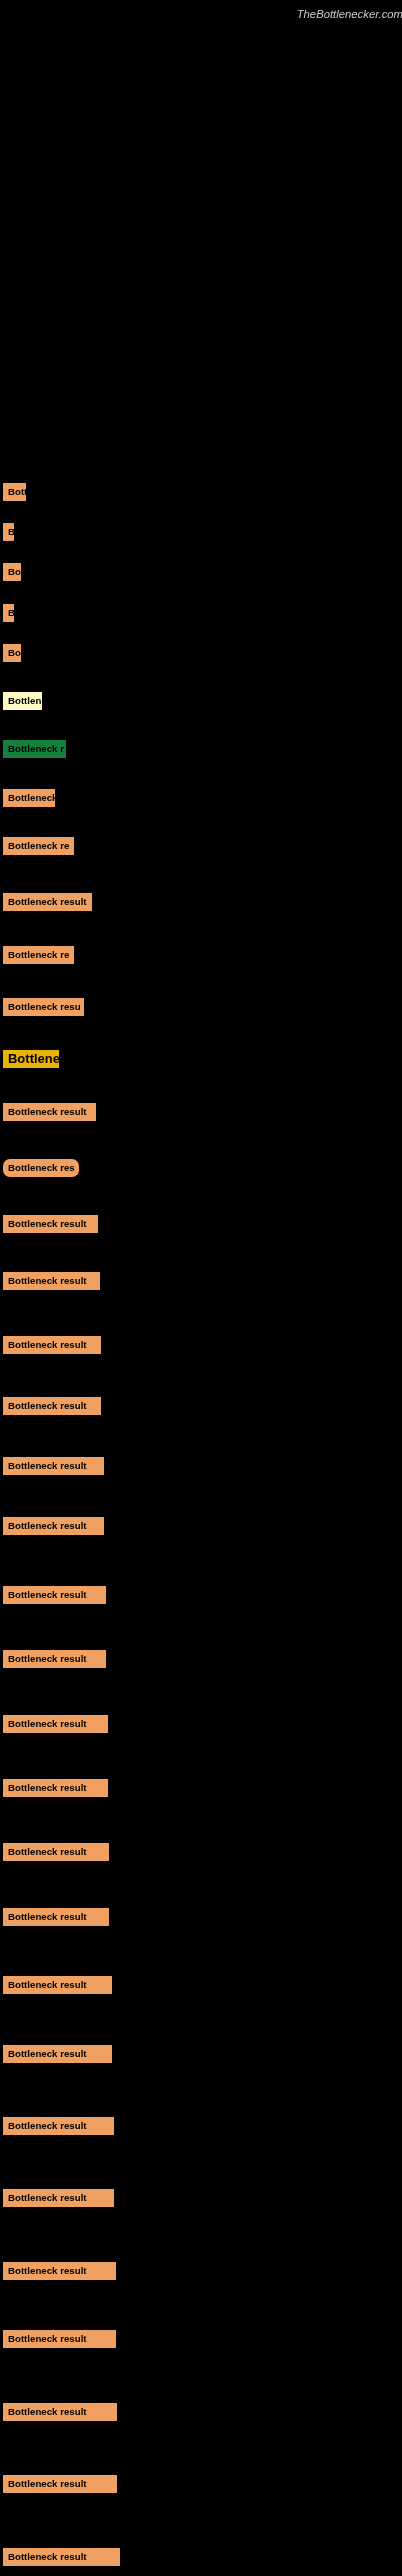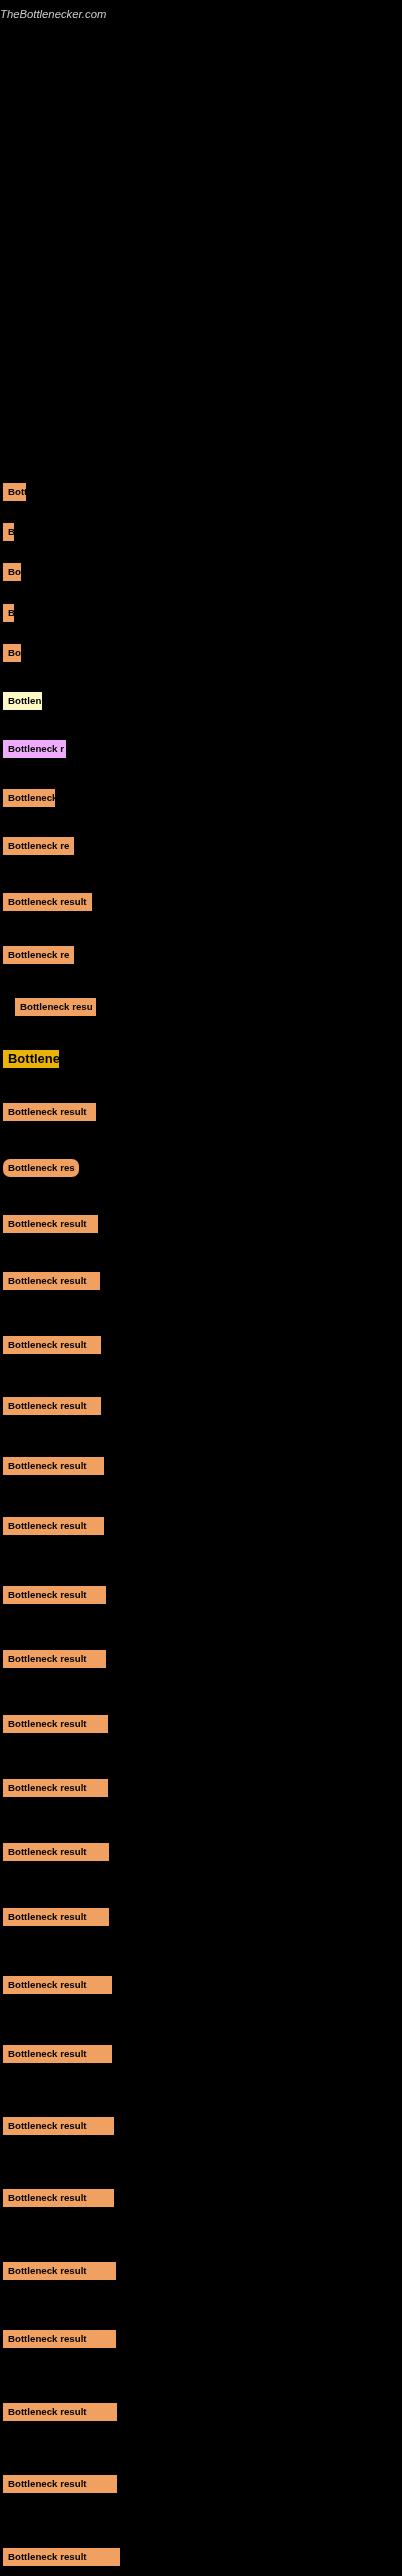--- a/index.html
+++ b/index.html
@@ -7,43 +7,43 @@
       background-color: #000;
       width: 403px;
       min-height: 2576px;
       font-family: Arial, sans-serif;
       position: relative;
       overflow-x: hidden;
     }
     .site-title {
       color: #ccc;
       font-size: 11.3px;
-      text-align: left;
+      text-align: right;
       padding: 8px 0 4px 0;
       font-style: italic;
     }
   </style>
 </head>
 <body>
 
 <div class="site-title">TheBottlenecker.com</div>
 
 <div id="bars-container" style="position: relative; width: 403px; height: 2560px;">
 <div style="position: absolute; top: 459px; left: 3.2px; background-color: rgb(240, 160, 96); color: rgb(0, 0, 0); font-size: 9.7px; font-weight: bold; padding: 2.4px 4.8px; width: 22.5px; overflow: hidden; white-space: nowrap; height: 17.7px; line-height: 13px;">Bottleneck result</div>
     <div style="position: absolute; top: 499px; left: 3.2px; background-color: rgb(240, 160, 96); color: rgb(0, 0, 0); font-size: 9.7px; font-weight: bold; padding: 2.4px 4.8px; width: 11.3px; overflow: hidden; white-space: nowrap; height: 17.7px; line-height: 13px;">B</div>
     <div style="position: absolute; top: 539px; left: 3.2px; background-color: rgb(240, 160, 96); color: rgb(0, 0, 0); font-size: 9.7px; font-weight: bold; padding: 2.4px 4.8px; width: 17.7px; overflow: hidden; white-space: nowrap; height: 17.7px; line-height: 13px;">Bo</div>
     <div style="position: absolute; top: 580px; left: 3.2px; background-color: rgb(240, 160, 96); color: rgb(0, 0, 0); font-size: 9.7px; font-weight: bold; padding: 2.4px 4.8px; width: 11.3px; overflow: hidden; white-space: nowrap; height: 17.7px; line-height: 13px;">B</div>
     <div style="position: absolute; top: 620px; left: 3.2px; background-color: rgb(240, 160, 96); color: rgb(0, 0, 0); font-size: 9.7px; font-weight: bold; padding: 2.4px 4.8px; width: 17.7px; overflow: hidden; white-space: nowrap; height: 17.7px; line-height: 13px;">Bo</div>
     <div style="position: absolute; top: 668px; left: 3.2px; background-color: #fef9c3; color: rgb(0, 0, 0); font-size: 9.7px; font-weight: bold; padding: 2.4px 4.8px; width: 39px; overflow: hidden; white-space: nowrap; height: 17.7px; line-height: 13px;">Bottlen</div>
-    <div style="position: absolute; top: 716px; left: 3.2px; background-color: #f0abfc; color: rgb(0, 0, 0); font-size: 9.7px; font-weight: bold; padding: 2.4px 4.8px; width: 63px; overflow: hidden; white-space: nowrap; height: 17.7px; line-height: 13px;">Bottleneck r</div>
+    <div style="position: absolute; top: 716px; left: 3.2px; background-color: #15803d; color: rgb(0, 0, 0); font-size: 9.7px; font-weight: bold; padding: 2.4px 4.8px; width: 63px; overflow: hidden; white-space: nowrap; height: 17.7px; line-height: 13px;">Bottleneck r</div>
     <div style="position: absolute; top: 765px; left: 3.2px; background-color: rgb(240, 160, 96); color: rgb(0, 0, 0); font-size: 9.7px; font-weight: bold; padding: 2.4px 4.8px; width: 52px; overflow: hidden; white-space: nowrap; height: 17.7px; line-height: 13px;">Bottleneck</div>
     <div style="position: absolute; top: 813px; left: 3.2px; background-color: rgb(240, 160, 96); color: rgb(0, 0, 0); font-size: 9.7px; font-weight: bold; padding: 2.4px 4.8px; width: 71px; overflow: hidden; white-space: nowrap; height: 17.7px; line-height: 13px;">Bottleneck re</div>
     <div style="position: absolute; top: 869px; left: 3.2px; background-color: rgb(240, 160, 96); color: rgb(0, 0, 0); font-size: 9.7px; font-weight: bold; padding: 2.4px 4.8px; width: 89px; overflow: hidden; white-space: nowrap; height: 17.7px; line-height: 13px;">Bottleneck result</div>
     <div style="position: absolute; top: 922px; left: 3.2px; background-color: rgb(240, 160, 96); color: rgb(0, 0, 0); font-size: 9.7px; font-weight: bold; padding: 2.4px 4.8px; width: 71px; overflow: hidden; white-space: nowrap; height: 17.7px; line-height: 13px;">Bottleneck re</div>
-    <div style="position: absolute; top: 974px; left: 3.2px; background-color: rgb(240, 160, 96); color: rgb(0, 0, 0); font-size: 9.7px; font-weight: bold; padding: 2.4px 4.8px; width: 81px; overflow: hidden; white-space: nowrap; height: 17.7px; line-height: 13px; margin-left: 12px;">Bottleneck resu</div>
+    <div style="position: absolute; top: 974px; left: 3.2px; background-color: rgb(240, 160, 96); color: rgb(0, 0, 0); font-size: 9.7px; font-weight: bold; padding: 2.4px 4.8px; width: 81px; overflow: hidden; white-space: nowrap; height: 17.7px; line-height: 13px;">Bottleneck resu</div>
     <div style="position: absolute; top: 1026px; left: 3.2px; background-color: #eab308; color: rgb(0, 0, 0); font-size: 13px; font-weight: bold; padding: 2.4px 4.8px; width: 56px; overflow: hidden; white-space: nowrap; height: 17.7px; line-height: 13px;">Bottleneck</div>
     <div style="position: absolute; top: 1079px; left: 3.2px; background-color: rgb(240, 160, 96); color: rgb(0, 0, 0); font-size: 9.7px; font-weight: bold; padding: 2.4px 4.8px; width: 93px; overflow: hidden; white-space: nowrap; height: 17.7px; line-height: 13px;">Bottleneck result</div>
     <div style="position: absolute; top: 1135px; left: 3.2px; background-color: rgb(240, 160, 96); color: rgb(0, 0, 0); font-size: 9.7px; font-weight: bold; padding: 2.4px 4.8px; width: 76px; overflow: hidden; white-space: nowrap; height: 17.7px; line-height: 13px; border-radius: 7px;">Bottleneck res</div>
     <div style="position: absolute; top: 1191px; left: 3.2px; background-color: rgb(240, 160, 96); color: rgb(0, 0, 0); font-size: 9.7px; font-weight: bold; padding: 2.4px 4.8px; width: 95px; overflow: hidden; white-space: nowrap; height: 17.7px; line-height: 13px;">Bottleneck result</div>
     <div style="position: absolute; top: 1248px; left: 3.2px; background-color: rgb(240, 160, 96); color: rgb(0, 0, 0); font-size: 9.7px; font-weight: bold; padding: 2.4px 4.8px; width: 97px; overflow: hidden; white-space: nowrap; height: 17.7px; line-height: 13px;">Bottleneck result</div>
     <div style="position: absolute; top: 1312px; left: 3.2px; background-color: rgb(240, 160, 96); color: rgb(0, 0, 0); font-size: 9.7px; font-weight: bold; padding: 2.4px 4.8px; width: 98px; overflow: hidden; white-space: nowrap; height: 17.7px; line-height: 13px;">Bottleneck result</div>
     <div style="position: absolute; top: 1373px; left: 3.2px; background-color: rgb(240, 160, 96); color: rgb(0, 0, 0); font-size: 9.7px; font-weight: bold; padding: 2.4px 4.8px; width: 98px; overflow: hidden; white-space: nowrap; height: 17.7px; line-height: 13px;">Bottleneck result</div>
     <div style="position: absolute; top: 1433px; left: 3.2px; background-color: rgb(240, 160, 96); color: rgb(0, 0, 0); font-size: 9.7px; font-weight: bold; padding: 2.4px 4.8px; width: 101px; overflow: hidden; white-space: nowrap; height: 17.7px; line-height: 13px;">Bottleneck result</div>
     <div style="position: absolute; top: 1493px; left: 3.2px; background-color: rgb(240, 160, 96); color: rgb(0, 0, 0); font-size: 9.7px; font-weight: bold; padding: 2.4px 4.8px; width: 101px; overflow: hidden; white-space: nowrap; height: 17.7px; line-height: 13px;">Bottleneck result</div>
     <div style="position: absolute; top: 1562px; left: 3.2px; background-color: rgb(240, 160, 96); color: rgb(0, 0, 0); font-size: 9.7px; font-weight: bold; padding: 2.4px 4.8px; width: 103px; overflow: hidden; white-space: nowrap; height: 17.7px; line-height: 13px;">Bottleneck result</div>

